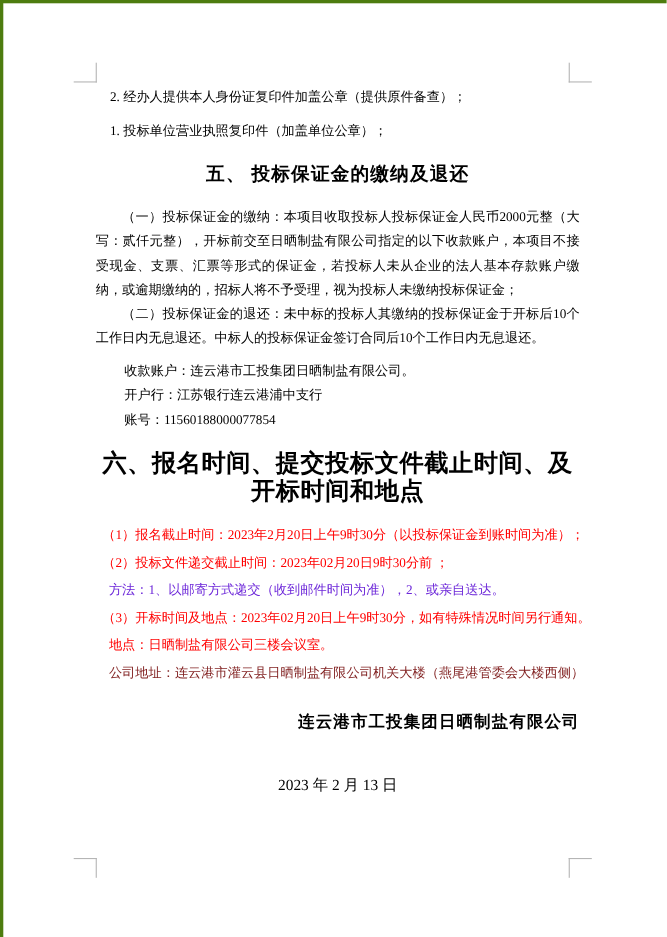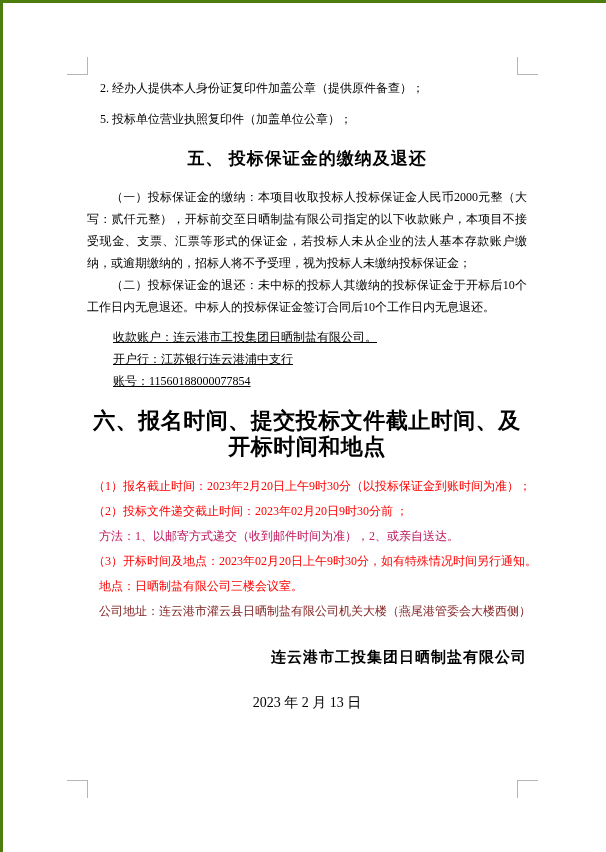--- a/index.html
+++ b/index.html
@@ -53,21 +53,21 @@
   h2.sec-heading.six {
     font-size: 22px;
     letter-spacing: 0.5px;
   }
   .para {
     margin: 14px 0 0 0;
     text-indent: 2em;
     text-align: justify;
   }
   .para.second { margin-top: 0; }
-  .account-block { margin-top: 8px; text-decoration: underline; }
+  .account-block { margin-top: 8px; }
   .account-line { padding-left: 26px; }
 
   .notice-block { margin-top: 14px; }
   .notice-line {
     line-height: 25px;
     padding-left: 12px;
     white-space: nowrap;
   }
   .notice-line.paren { padding-left: 6px; }
 
@@ -81,58 +81,58 @@
 
   .sig-company {
     margin-top: 22px;
     text-align: right;
     font-size: 15px;
     font-weight: bold;
     line-height: 22px;
     letter-spacing: 1px;
   }
   .sig-date {
-    margin-top: 24px;
+    margin-top: 36px;
     text-align: center;
     font-size: 14px;
     line-height: 22px;
   }
 </style>
 </head>
 <body>
 
 <div class="page">
 
   <div class="corner tl"></div>
   <div class="corner tr"></div>
   <div class="corner bl"></div>
   <div class="corner br"></div>
 
   <div class="content">
 
     <div class="intro-item">2. 经办人提供本人身份证复印件加盖公章（提供原件备查）；</div>
-    <div class="intro-item">5. 投标单位营业执照复印件（加盖单位公章）；</div>
+    <div class="intro-item">1. 投标单位营业执照复印件（加盖单位公章）；</div>
 
     <h2 class="sec-heading">五、 投标保证金的缴纳及退还</h2>
 
     <p class="para">（一）投标保证金的缴纳：本项目收取投标人投标保证金人民币2000元整（大写：贰仟元整），开标前交至日晒制盐有限公司指定的以下收款账户，本项目不接受现金、支票、汇票等形式的保证金，若投标人未从企业的法人基本存款账户缴纳，或逾期缴纳的，招标人将不予受理，视为投标人未缴纳投标保证金；</p>
     <p class="para second">（二）投标保证金的退还：未中标的投标人其缴纳的投标保证金于开标后10个工作日内无息退还。中标人的投标保证金签订合同后10个工作日内无息退还。</p>
 
     <div class="account-block">
       <div class="account-line">收款账户：连云港市工投集团日晒制盐有限公司。</div>
       <div class="account-line">开户行：江苏银行连云港浦中支行</div>
       <div class="account-line">账号：11560188000077854</div>
     </div>
 
     <h2 class="sec-heading six">六、报名时间、提交投标文件截止时间、及开标时间和地点</h2>
 
     <div class="notice-block">
       <div class="notice-line paren" style="color: rgb(255, 0, 0);">（1）报名截止时间：2023年2月20日上午9时30分（以投标保证金到账时间为准）；</div>
       <div class="notice-line paren" style="color: rgb(255, 0, 0);">（2）投标文件递交截止时间：2023年02月20日9时30分前 ；</div>
-      <div class="notice-line" style="color: #be185d;">方法：1、以邮寄方式递交（收到邮件时间为准），2、或亲自送达。</div>
+      <div class="notice-line" style="color: #6d28d9;">方法：1、以邮寄方式递交（收到邮件时间为准），2、或亲自送达。</div>
       <div class="notice-line paren" style="color: rgb(255, 0, 0);">（3）开标时间及地点：2023年02月20日上午9时30分，如有特殊情况时间另行通知。</div>
       <div class="notice-line" style="color: rgb(255, 0, 0);">地点：日晒制盐有限公司三楼会议室。</div>
       <div class="notice-line" style="color: #7f1d1d;">公司地址：连云港市灌云县日晒制盐有限公司机关大楼（燕尾港管委会大楼西侧）</div>
 
     </div>
 
     <div class="sig-company">连云港市工投集团日晒制盐有限公司</div>
     <div class="sig-date">2023 年 2 月 13 日</div>
 
   </div>

